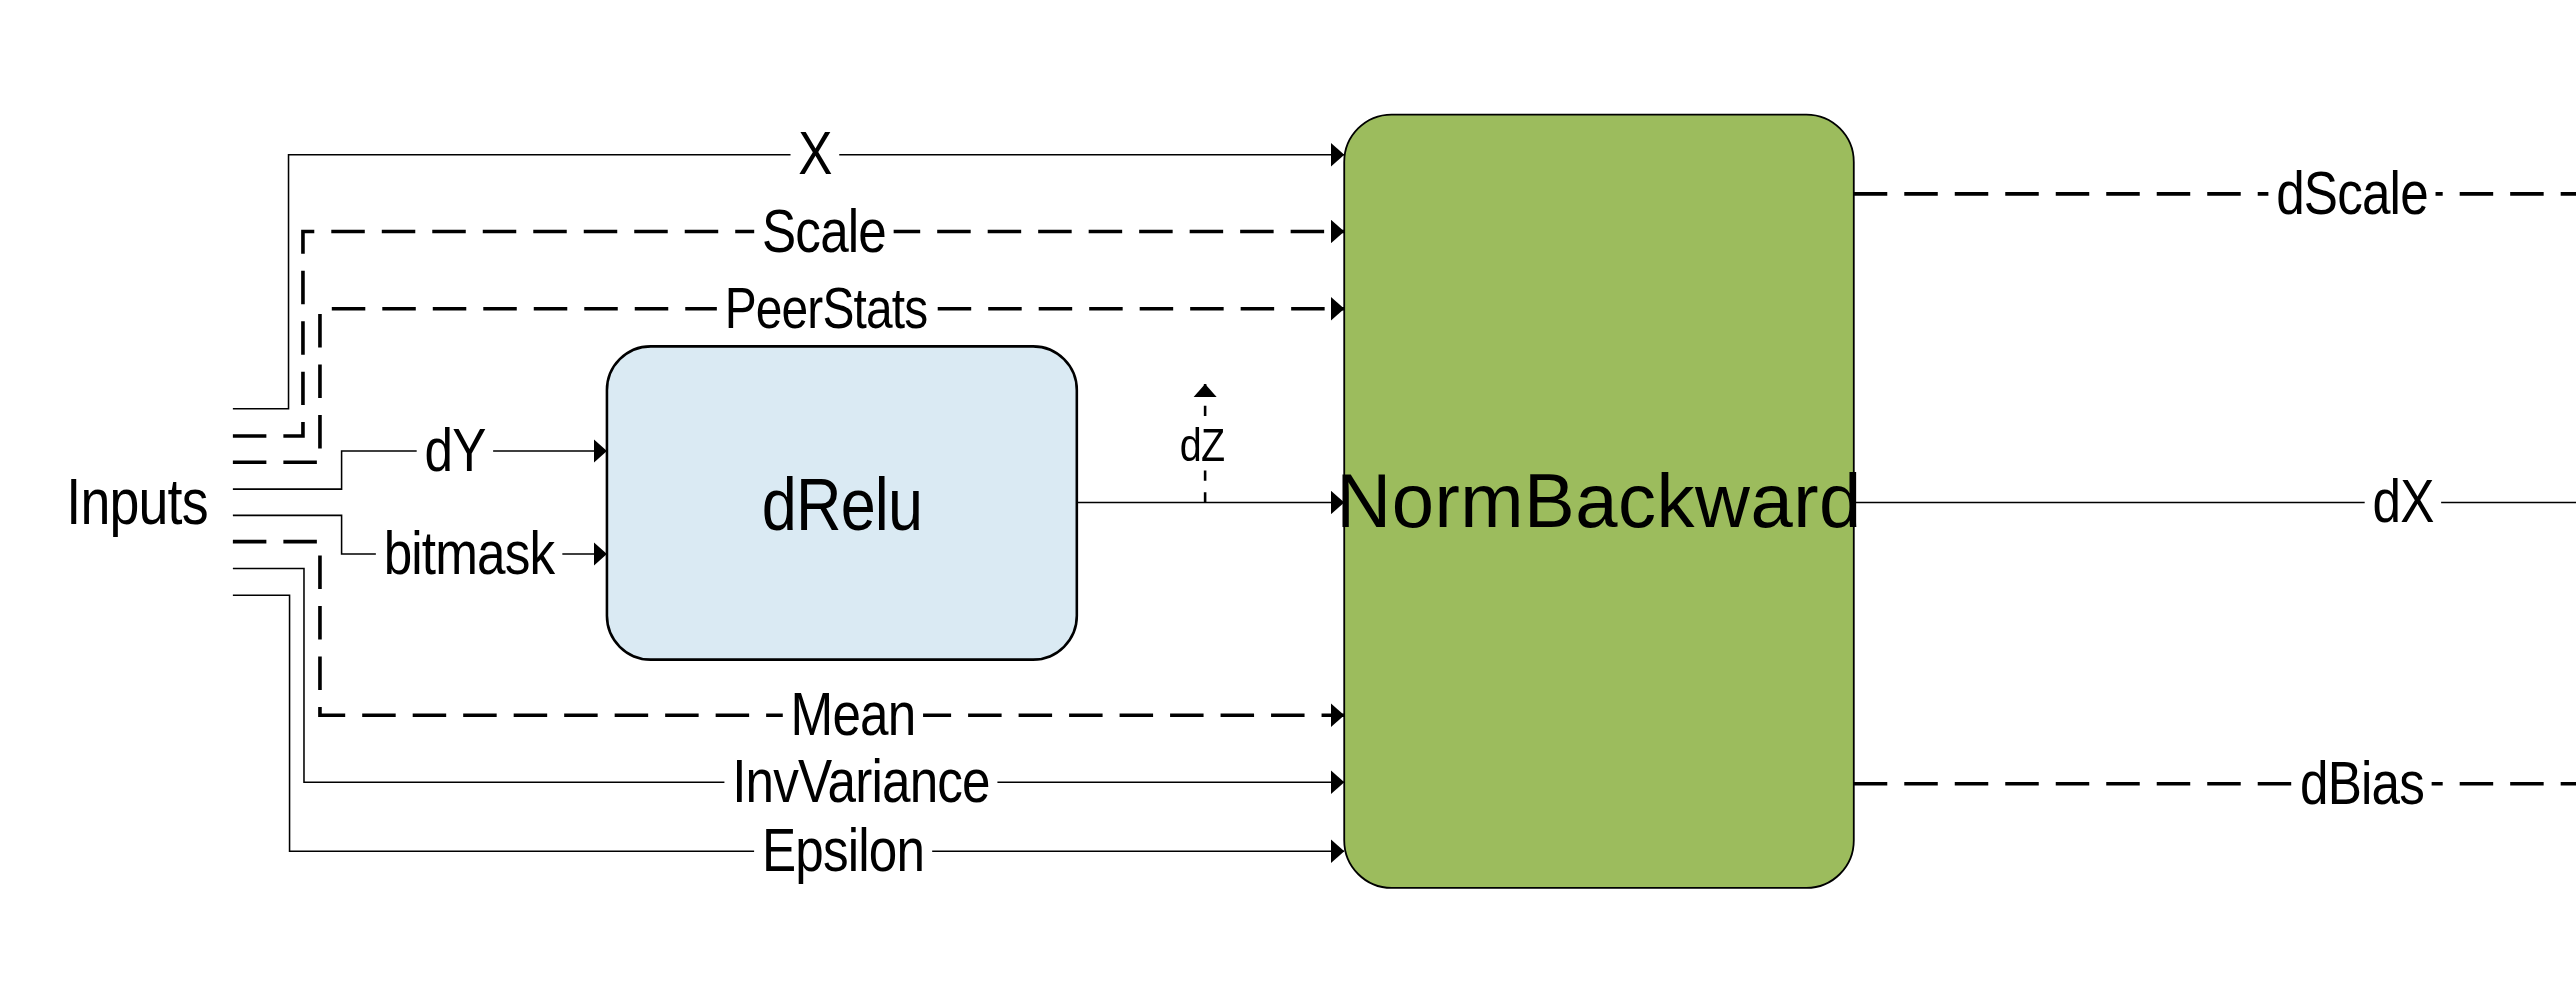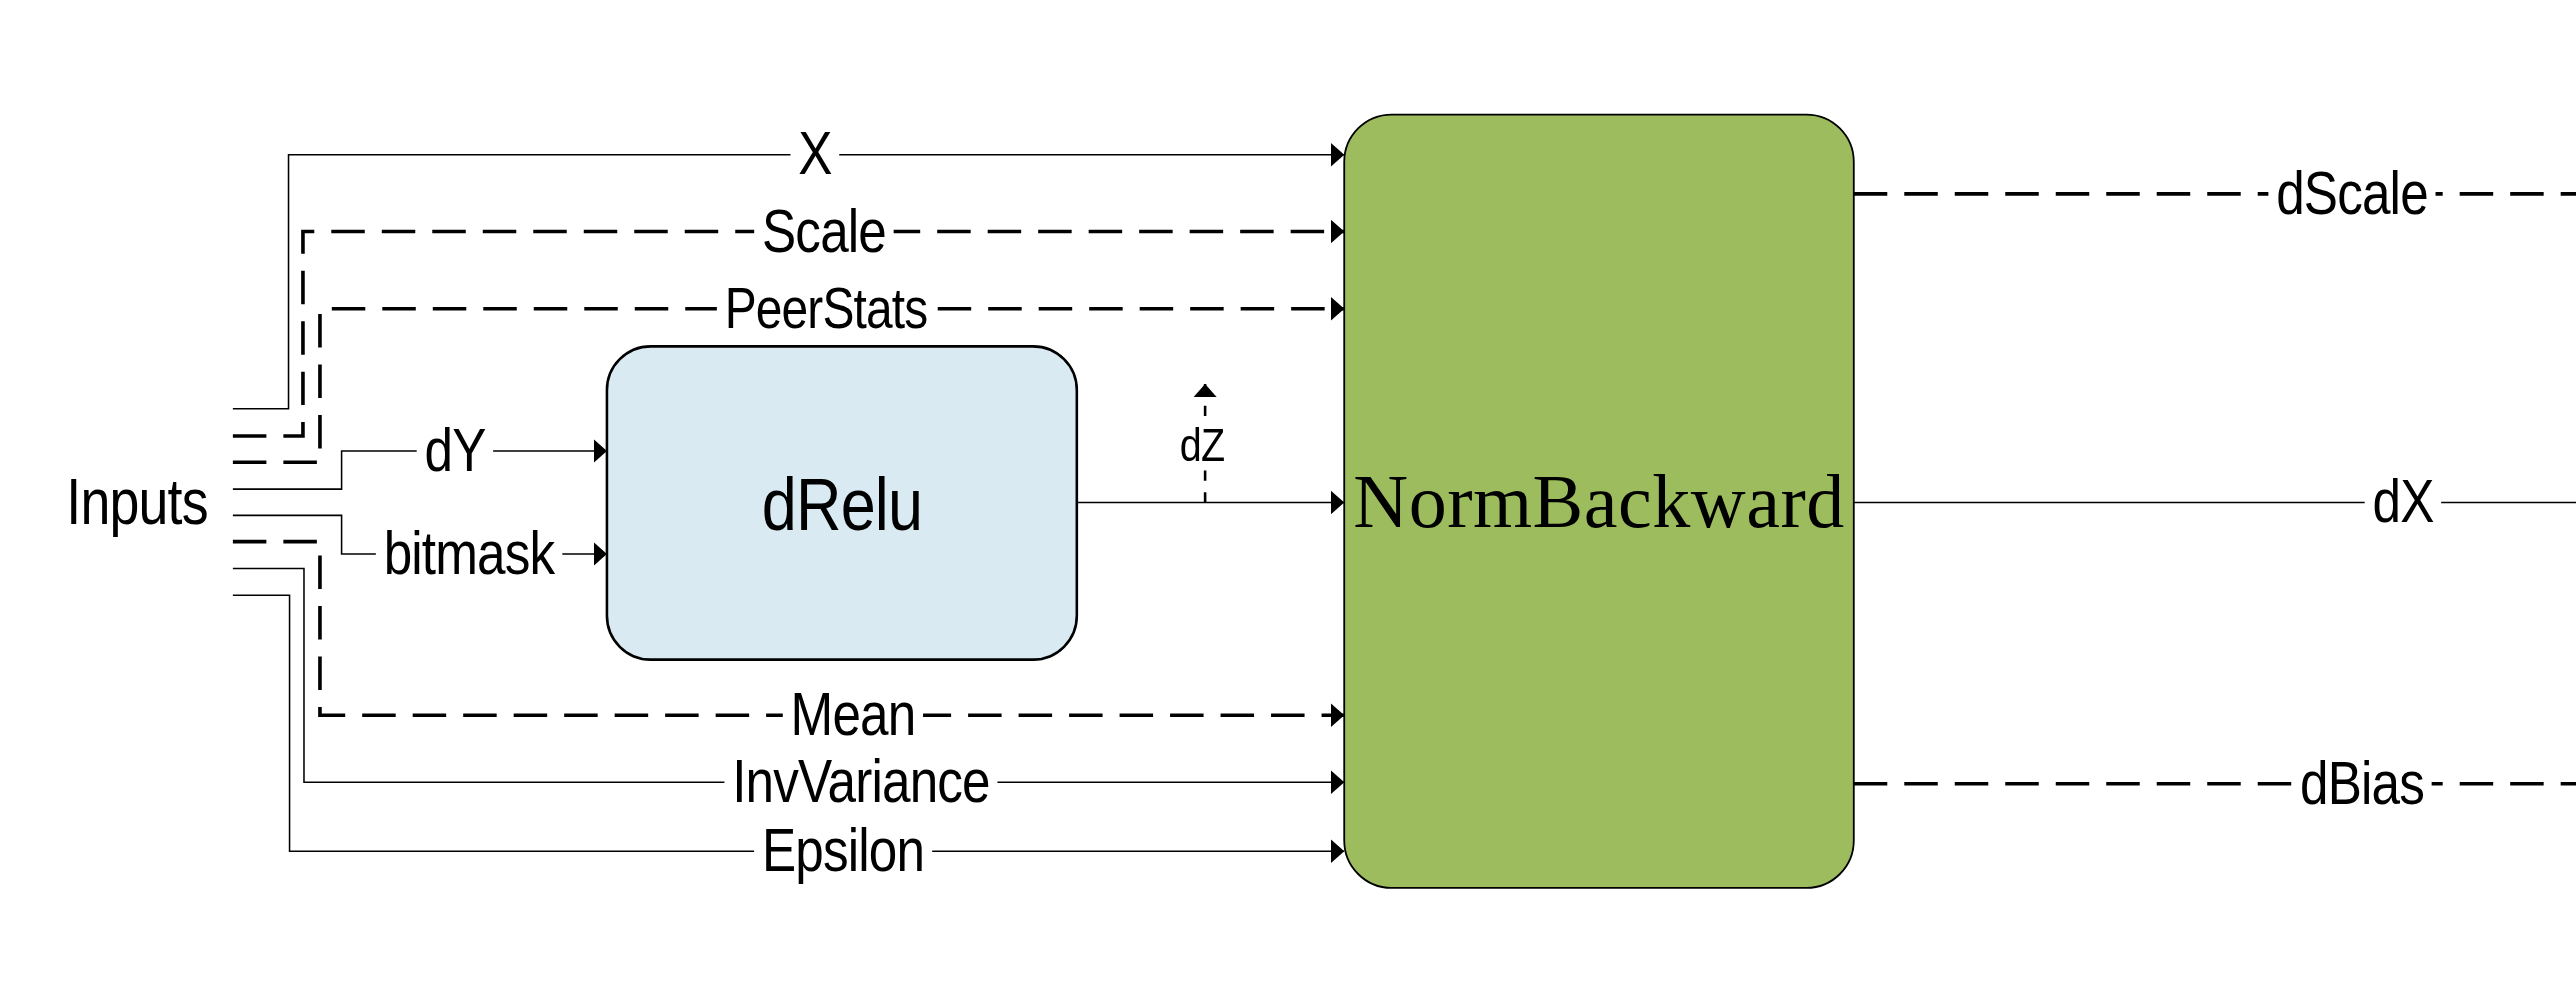--- a/index.html
+++ b/index.html
@@ -21,21 +21,21 @@
     transform: translate(-50%, -50%) scaleX(0.84);
     letter-spacing: -1px;
     line-height: 1;
   }
   .lbl.onbox { background: transparent; }
   .lbl.wide { transform: translate(-50%, -50%); letter-spacing: 0.5px; background: transparent; }
   .fs-inputs { font-size: 64px; }
   .fs-lane   { font-size: 61px; }
   .fs-peers  { font-size: 57px; }
   .fs-drelu  { font-size: 75px; }
-  .fs-norm   { font-size: 76px; font-family: Liberation Serif, serif; }
+  .fs-norm   { font-size: 76px; }
   .fs-dz     { font-size: 47px; padding: 0 5.2px; }
 </style>
 </head>
 <body>
 
 <div class="canvas">
 
   <svg viewBox="0 0 6075 1950">
     <defs>
       <marker id="arrow" markerUnits="userSpaceOnUse" markerWidth="26" markerHeight="46" refX="26" refY="23" orient="auto">

